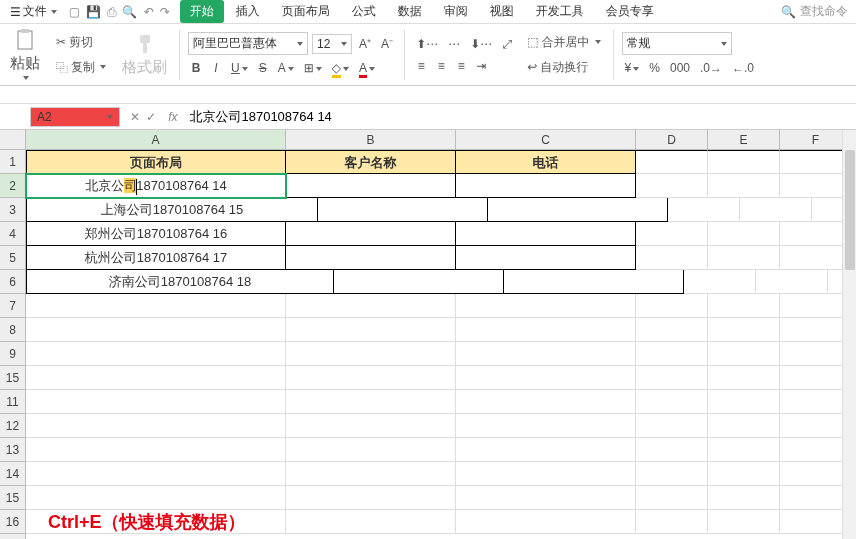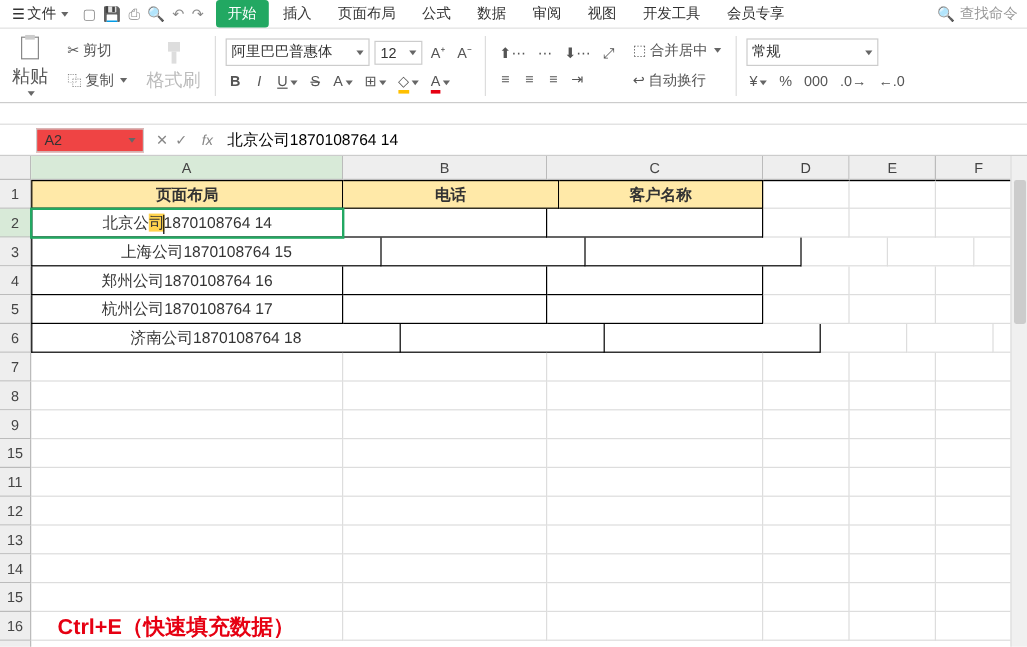--- a/index.html
+++ b/index.html
@@ -233,22 +233,22 @@
       <div class="row-h">12</div>
       <div class="row-h">13</div>
       <div class="row-h">14</div>
       <div class="row-h">15</div>
       <div class="row-h">16</div>
       <div class="row-h">17</div>
     </div>
   <div class="cells" id="cells">
       <div class="row hdr-row">
         <div class="cell hdr" style="width: 260px;">页面布局</div>
+        <div class="cell hdr" style="width: 170px;">客户名称</div>
         <div class="cell hdr" style="width: 180px;">电话</div>
-        <div class="cell hdr" style="width: 170px;">客户名称</div>
         <div class="cell" style="width: 72px;"></div>
         <div class="cell" style="width: 72px;"></div>
         <div class="cell" style="width: 72px;"></div>
       </div>
       <div class="row">
         <div class="cell bordered first-col sel" style="width: 260px;">北京公<span class="highlight">司</span><span class="cursor"></span>1870108764 14</div>
         <div class="cell bordered" style="width: 170px;"></div>
         <div class="cell bordered" style="width: 180px;"></div>
         <div class="cell" style="width: 72px;"></div>
         <div class="cell" style="width: 72px;"></div>

